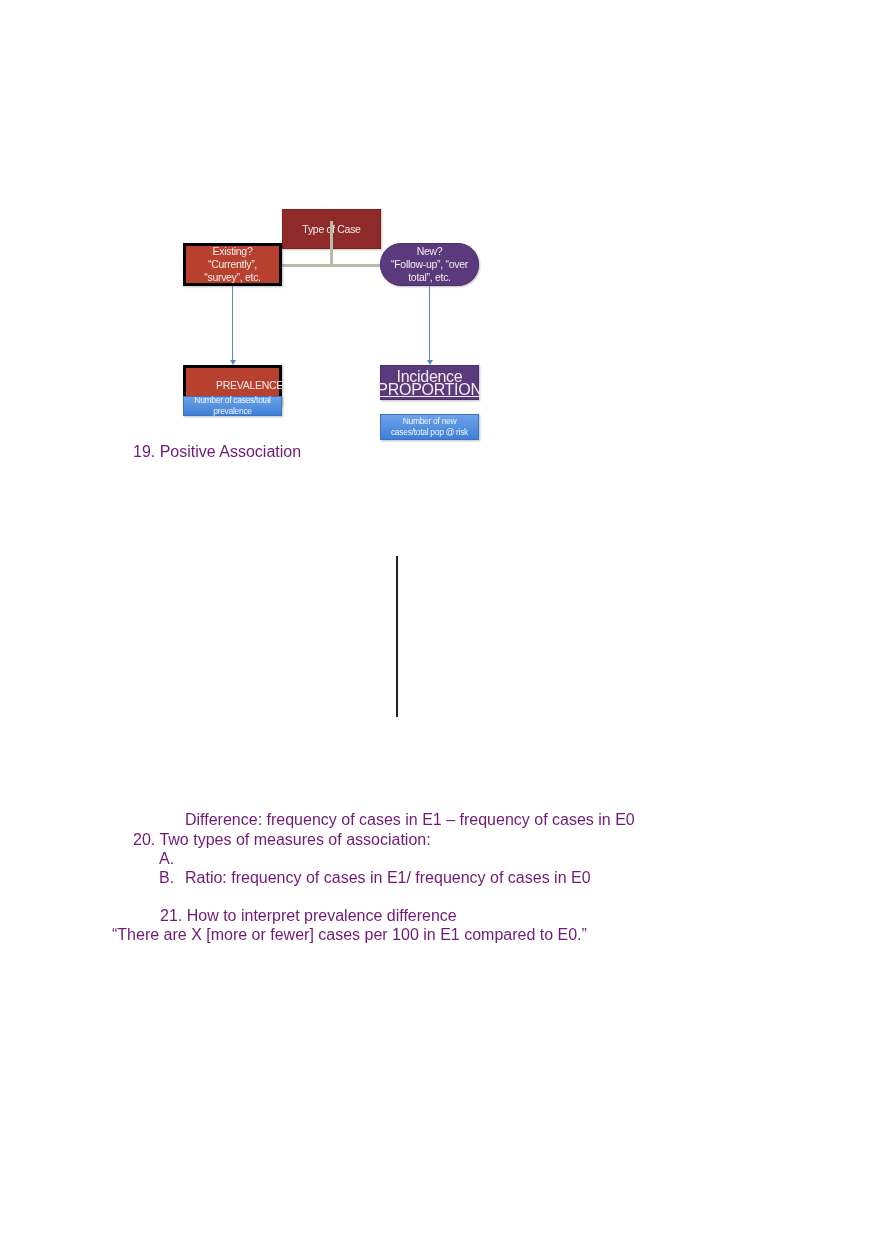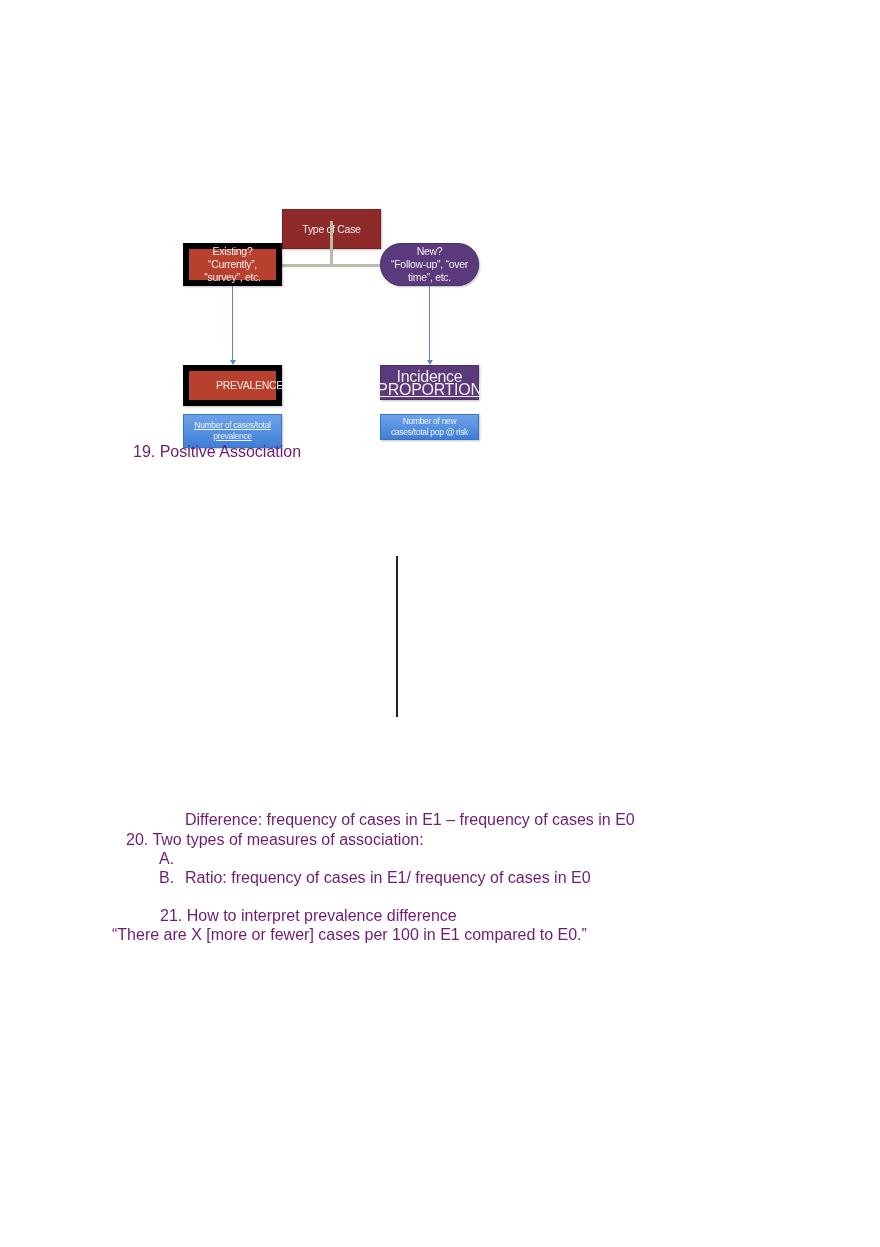--- a/index.html
+++ b/index.html
@@ -1,19 +1,19 @@
 <!DOCTYPE html>
 <html><head>
   <meta charset="utf-8">
   <style>
     html, body { margin: 0; padding: 0; background: #ffffff; }
     body { width: 880px; height: 1247px; position: relative; overflow: hidden; font-family: "Liberation Sans", sans-serif; color: #000; }
     .box { position: absolute; box-sizing: border-box; display: flex; flex-direction: column; align-items: center; justify-content: center; text-align: center; color: #f4ecea; font-family: "Liberation Sans", sans-serif; font-size: 10.5px; line-height: 13px; letter-spacing: -0.3px; box-shadow: 1px 1px 2px rgba(0,0,0,0.25); }
     .box-dark-red { background: #8f2a2a; border: 1px solid #7a2222; margin-top: 28px; }
-    .box-red { background: #b8402f; border: 6px solid #000000; }
+    .box-red { background: #b8402f; border: 3px solid #000000; }
     .box-purple { background: #5a3a7c; border: 1px solid #4b2f68; }
     .box-blue { background: linear-gradient(#6ea2e8, #3f7fd8); border: 1px solid #3a72c4; color: #eef4ff; font-size: 8.5px; line-height: 11px; }
     .u { text-decoration: underline; }
     .line { position: absolute; }
     .conn { background: #b9bca8; }
     .arrow { background: #5b87c9; width: 1.5px; }
     .arrow-head { position: absolute; width: 0; height: 0; border-left: 3px solid transparent; border-right: 3px solid transparent; border-top: 5px solid #5b87c9; }
     .text { position: absolute; font-family: "Liberation Sans", sans-serif; font-size: 16px; line-height: 19px; white-space: nowrap; color: #701a75; }
     .vline { position: absolute; left: 396px; top: 556px; width: 1.5px; height: 161px; background: #222; }
   </style>
@@ -30,53 +30,53 @@
 
   <div class="box box-red" style="left:183px; top:243px; width:99px; height:43px;">
     <span>Existing?</span>
     <span>“Currently”,</span>
     <span>“survey”, etc.</span>
   </div>
 
   <div class="box box-purple" style="left:380px; top:243px; width:99px; height:43px;border-radius:21px;">
     <span>New?</span>
     <span>“Follow-up”, “over</span>
-    <span>time”, etc.</span>
+    <span>total”, etc.</span>
   </div>
 
   <div class="line arrow" style="left:231.5px; top:286px; height:74px;"></div>
   <div class="arrow-head" style="left:229.5px; top:360px;"></div>
 
   <div class="line arrow" style="left:428.5px; top:286px; height:74px;"></div>
   <div class="arrow-head" style="left:426.5px; top:360px;"></div>
 
   <div class="box box-red" style="left:183px; top:365px; width:99px; height:41px;padding-left:34px;">
     <span>PREVALENCE</span>
   </div>
 
   <div class="box box-purple" style="left:380px; top:365px; width:99px; height:35px; font-size:16px;">
     <span>Incidence</span>
     <span class="u">PROPORTION</span>
   </div>
 
-  <div class="box box-blue" style="left:183px; top:414px; width:99px; height:34px;text-decoration:underline;">
+  <div class="box box-blue" style="left:183px; top:396px; width:99px; height:20px;">
     <span>Number of cases/total</span>
     <span>prevalence</span>
   </div>
 
   <div class="box box-blue" style="left:380px; top:414px; width:99px; height:26px;">
     <span>Number of new</span>
     <span>cases/total pop @ risk</span>
   </div>
 </div>
 
 <div class="text" style="left:133px; top:442px;">19. Positive Association</div>
 
 <div class="vline"></div>
 
-<div class="text" style="left:126px; top:830px;">20. Two types of measures of association:</div>
+<div class="text" style="left:133px; top:830px;">20. Two types of measures of association:</div>
 <div class="text" style="left:159px; top:849px;">A.</div>
 <div class="text" style="left:185px; top:810px;">Difference:  frequency of cases in E1 – frequency of cases in E0</div>
 <div class="text" style="left:159px; top:868px;">B.</div>
 <div class="text" style="left:185px; top:868px;">Ratio: frequency of cases in E1/ frequency of cases in E0</div>
 
 <div class="text" style="left:133px; top:906px;margin-left:27px;">21. How to interpret prevalence difference</div>
 <div class="text" style="left:112px; top:925px;">“There are X [more or fewer] cases per 100 in E1 compared to E0.”</div>
 
 </body></html>

